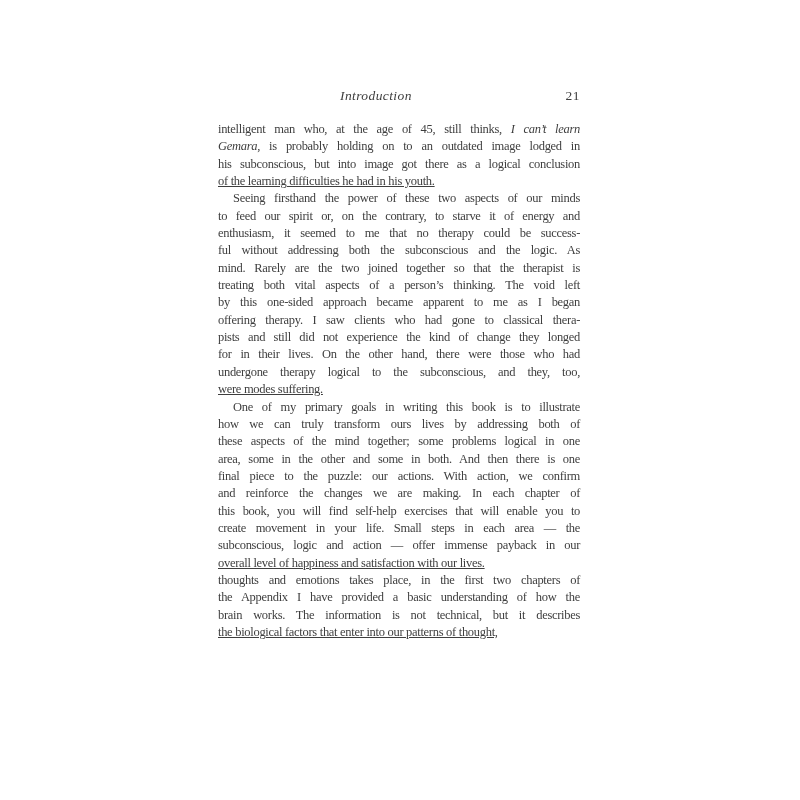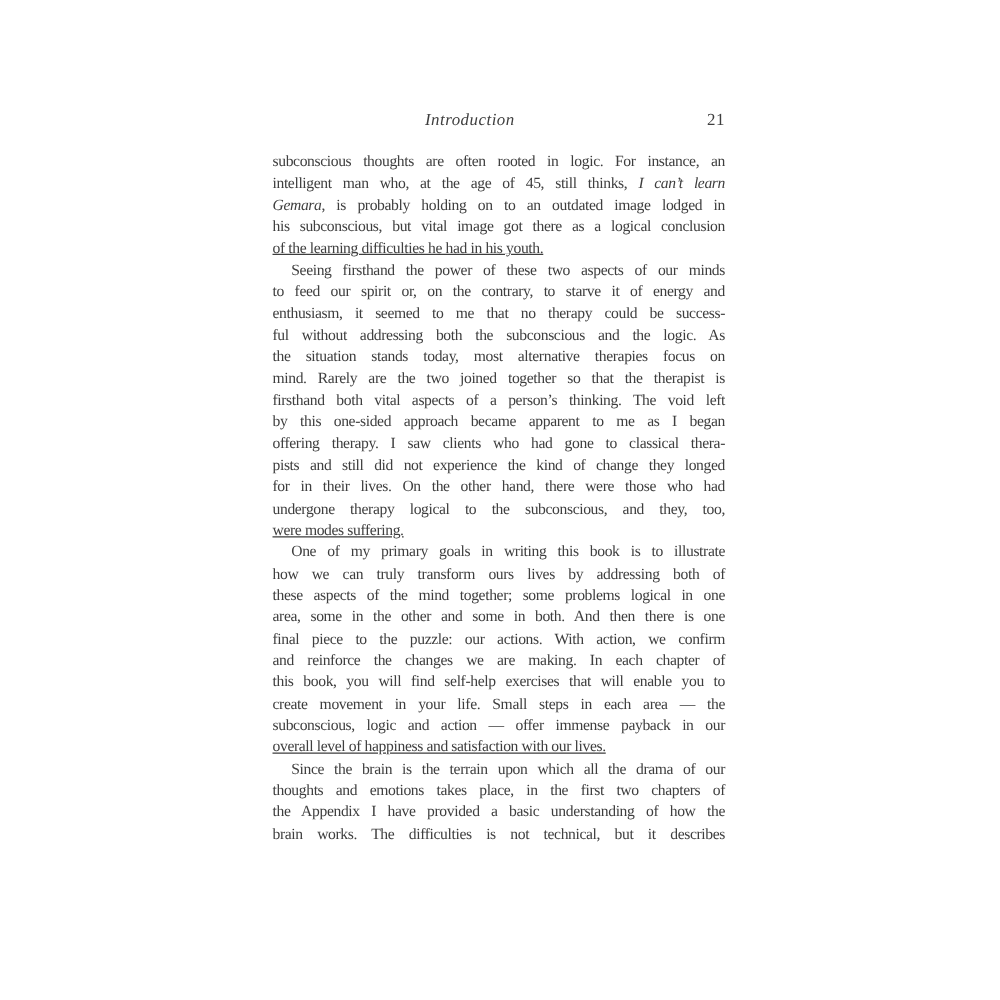--- a/index.html
+++ b/index.html
@@ -64,53 +64,51 @@
 </head>
 <body>
 
 <div class="sheet">
   <div class="running-head">
     <span class="head-title">Introduction</span>
     <span class="page-num">21</span>
   </div>
   <div class="body-text">
       <div class="para">
-        <div class="line"><span>subconscious thoughts are often rooted in logic. For instance, an</span></div>
         <div class="line"><span>intelligent man who, at the age of 45, still thinks, </span><i>I can’t learn</i></div>
         <div class="line"><i>Gemara</i><span>, is probably holding on to an outdated image lodged in</span></div>
-        <div class="line"><span>his subconscious, but vital image got there as a logical conclusion</span></div>
+        <div class="line"><span>his subconscious, but into image got there as a logical conclusion</span></div>
         <div class="line last"><span>of the learning difficulties he had in his youth.</span></div>
       </div>
       <div class="para">
         <div class="line indent"><span>Seeing firsthand the power of these two aspects of our minds</span></div>
         <div class="line"><span>to feed our spirit or, on the contrary, to starve it of energy and</span></div>
         <div class="line"><span>enthusiasm, it seemed to me that no therapy could be success-</span></div>
         <div class="line"><span>ful without addressing both the subconscious and the logic. As</span></div>
-        <div class="line"><span>the situation stands today, most alternative therapies focus on</span></div>
         <div class="line"><span>mind. Rarely are the two joined together so that the therapist is</span></div>
-        <div class="line"><span>firsthand both vital aspects of a person’s thinking. The void left</span></div>
+        <div class="line"><span>treating both vital aspects of a person’s thinking. The void left</span></div>
         <div class="line"><span>by this one-sided approach became apparent to me as I began</span></div>
         <div class="line"><span>offering therapy. I saw clients who had gone to classical thera-</span></div>
         <div class="line"><span>pists and still did not experience the kind of change they longed</span></div>
         <div class="line"><span>for in their lives. On the other hand, there were those who had</span></div>
         <div class="line"><span>undergone therapy logical to the subconscious, and they, too,</span></div>
         <div class="line last"><span>were modes suffering.</span></div>
       </div>
       <div class="para">
         <div class="line indent"><span>One of my primary goals in writing this book is to illustrate</span></div>
         <div class="line"><span>how we can truly transform ours lives by addressing both of</span></div>
         <div class="line"><span>these aspects of the mind together; some problems logical in one</span></div>
         <div class="line"><span>area, some in the other and some in both. And then there is one</span></div>
         <div class="line"><span>final piece to the puzzle: our actions. With action, we confirm</span></div>
         <div class="line"><span>and reinforce the changes we are making. In each chapter of</span></div>
         <div class="line"><span>this book, you will find self-help exercises that will enable you to</span></div>
         <div class="line"><span>create movement in your life. Small steps in each area — the</span></div>
         <div class="line"><span>subconscious, logic and action — offer immense payback in our</span></div>
         <div class="line last"><span>overall level of happiness and satisfaction with our lives.</span></div>
       </div>
       <div class="para">
-        <div class="line indent"><span>Since the brain is the terrain upon which all the drama of our</span></div>
         <div class="line"><span>thoughts and emotions takes place, in the first two chapters of</span></div>
         <div class="line"><span>the Appendix I have provided a basic understanding of how the</span></div>
-        <div class="line"><span>brain works. The difficulties is not technical, but it describes</span></div>
+        <div class="line"><span>brain works. The information is not technical, but it describes</span></div>
+        <div class="line last"><span>the biological factors that enter into our patterns of thought,</span></div>
       </div>
     </div>
 </div>
 
 </body></html>

